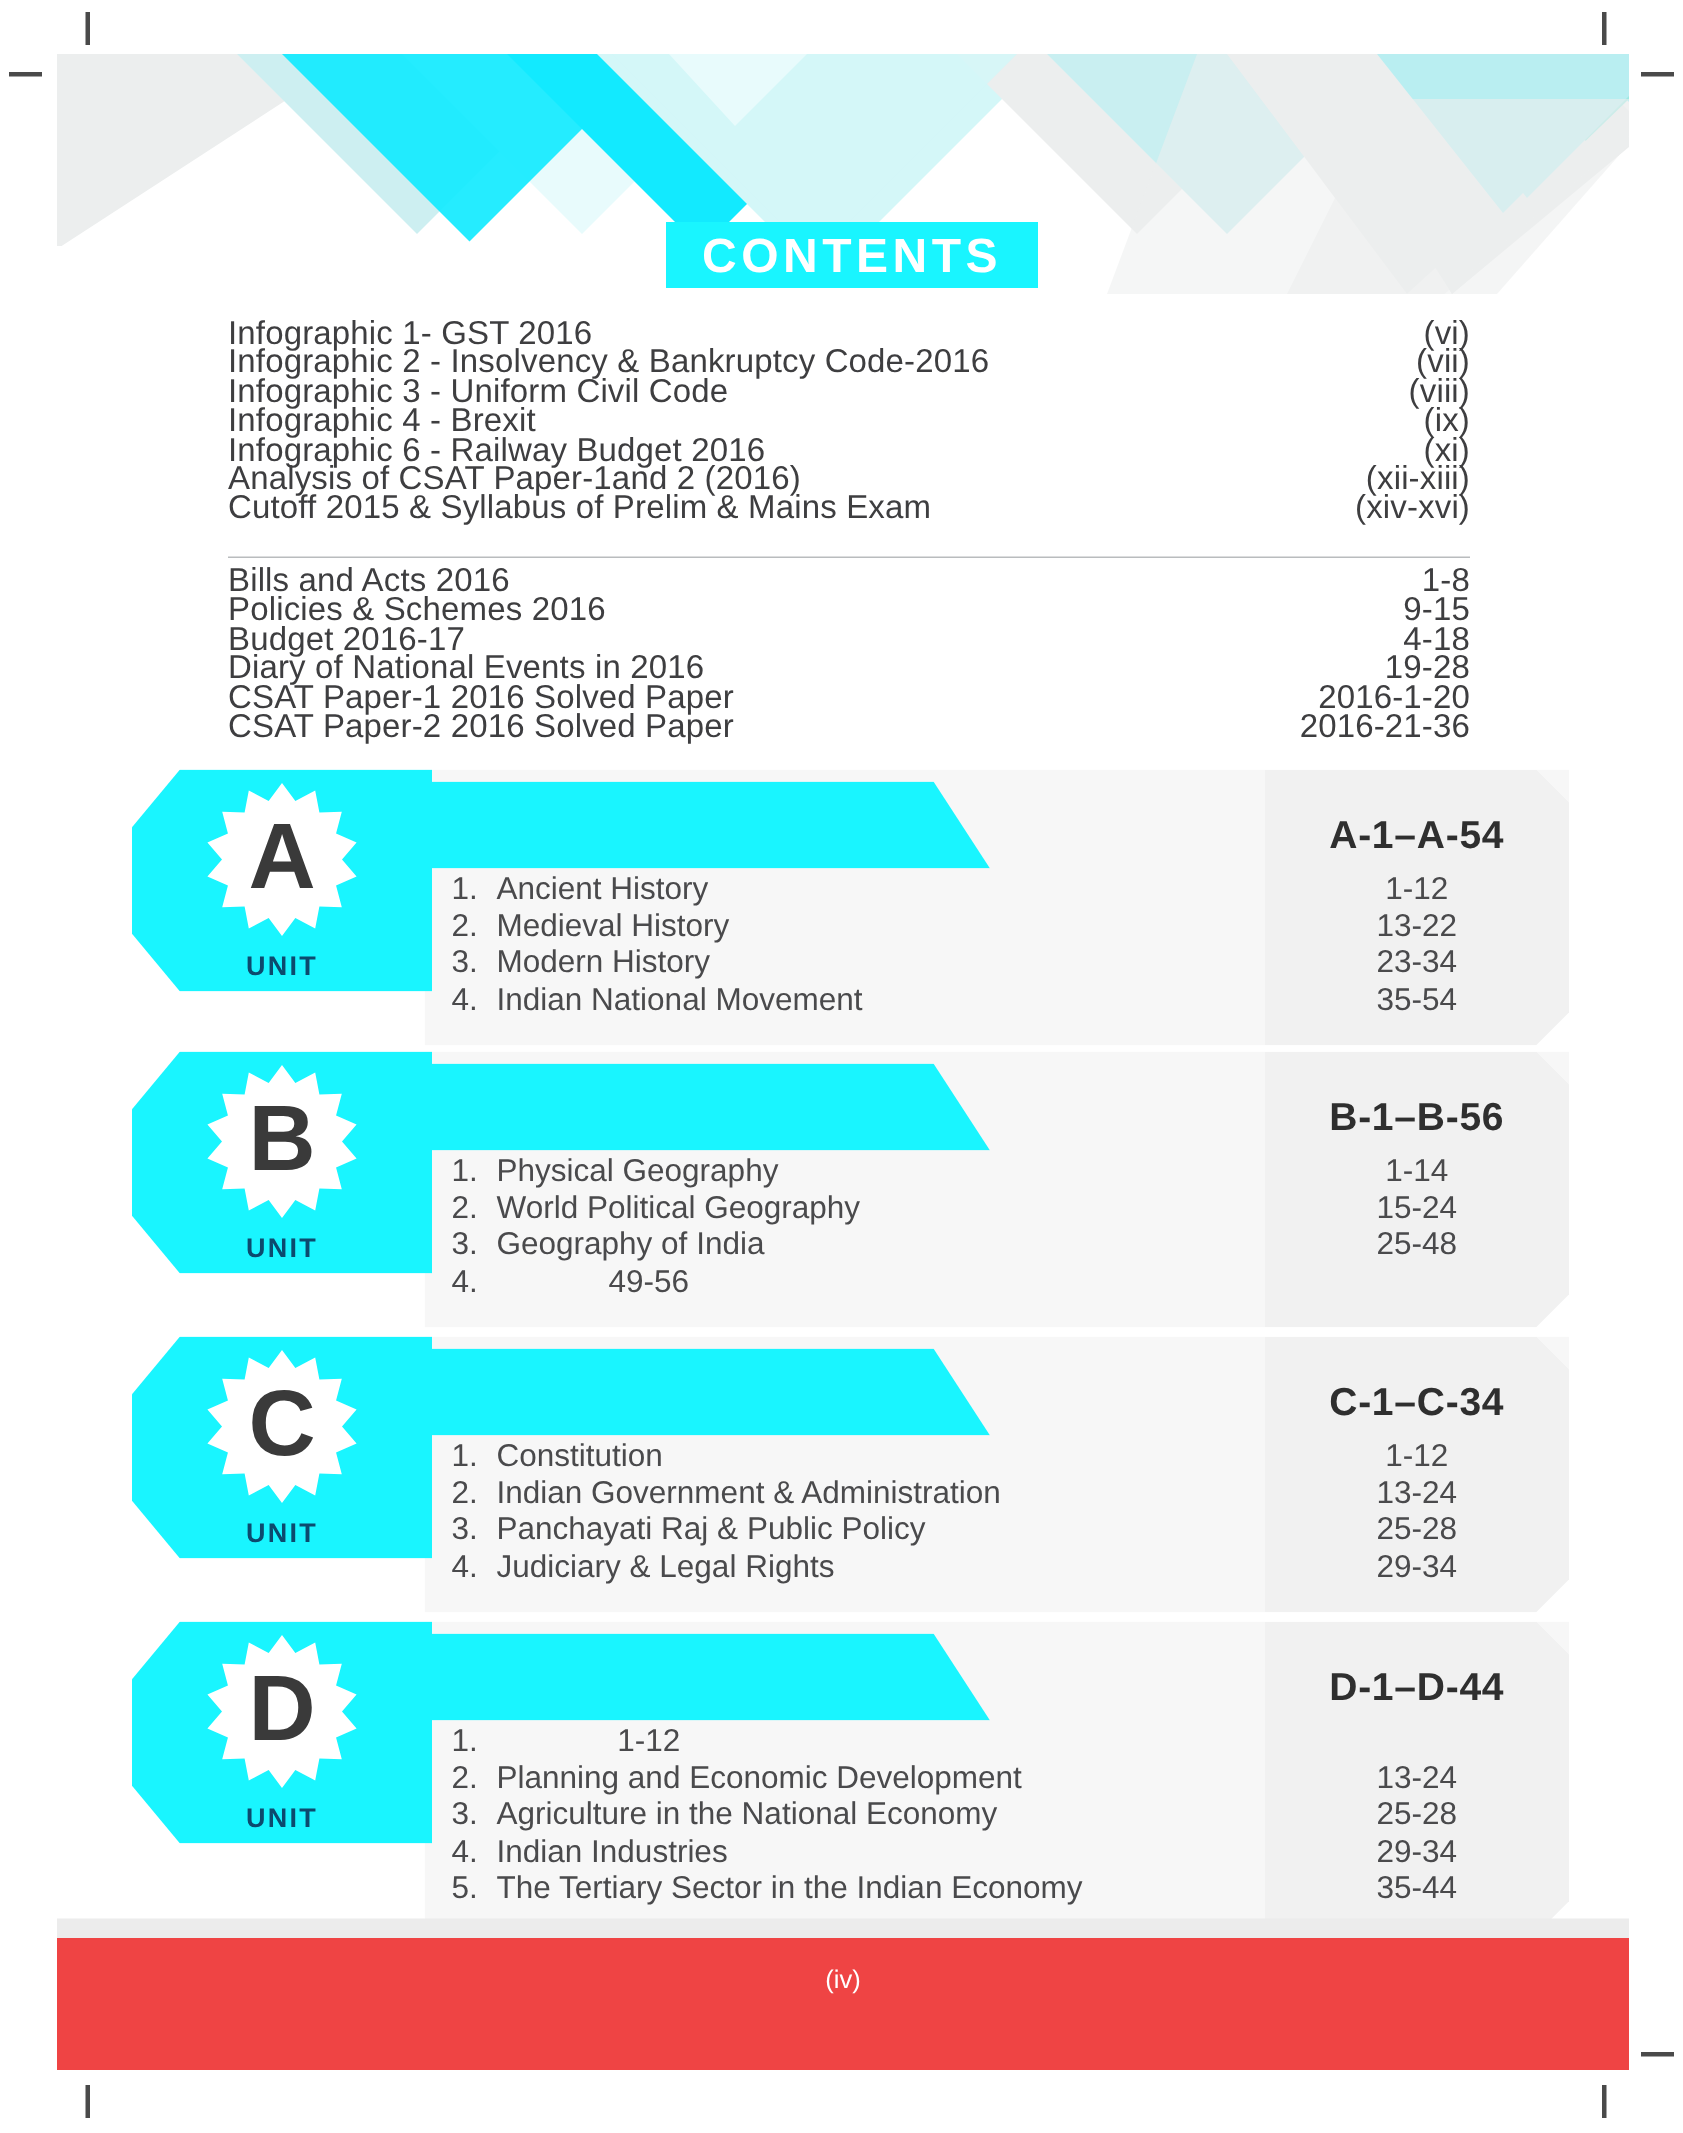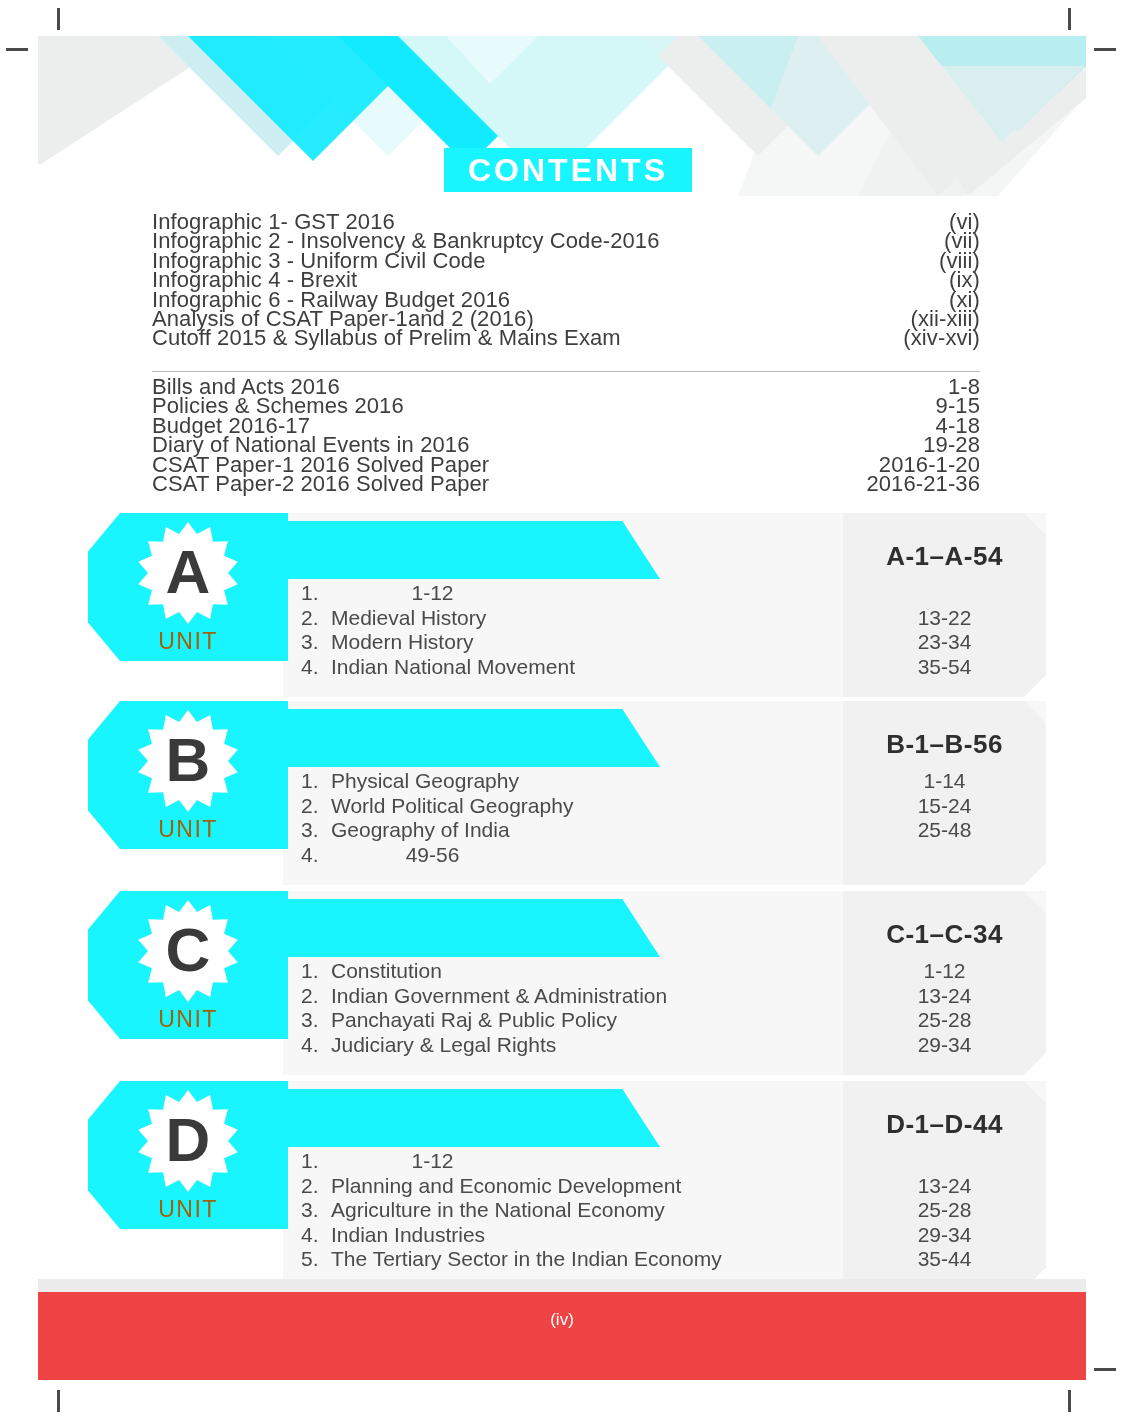--- a/index.html
+++ b/index.html
@@ -90,21 +90,21 @@
     width: 104px; height: 104px;
   }
   .star-letter {
     position: absolute; left: 0; top: 0; width: 104px; height: 104px;
     display: flex; align-items: center; justify-content: center;
     font-size: 62px; font-weight: bold; color: #3a3a3a; line-height: 1;
     padding-bottom: 3px;
   }
   .unit-word {
     position: absolute; left: 50%; bottom: 8px; transform: translateX(-50%);
-    color: #a16207; font-weight: normal; font-size: 23px; letter-spacing: 1.5px;
+    color: #0c4a6e; font-weight: bold; font-size: 18px; letter-spacing: 1.5px;
     line-height: 1;
   }
 
   
   .unit-range {
     position: absolute; right: 0; width: 203px;
     text-align: center;
     font-size: 26px; font-weight: bold; color: #2f2f2f;
     letter-spacing: .5px; z-index: 5;
   }
@@ -270,20 +270,21 @@
             <div class="star-wrap"><svg width="104" height="104" viewBox="0 0 104 104">
                 <polygon points="52.00,1.00 60.90,13.00 74.13,6.05 76.94,20.73 91.87,20.20 88.04,34.64 101.72,40.65 92.00,52.00 101.72,63.35 88.04,69.36 91.87,83.80 76.94,83.27 74.13,97.95 60.90,91.00 52.00,103.00 43.10,91.00 29.87,97.95 27.06,83.27 12.13,83.80 15.96,69.36 2.28,63.35 12.00,52.00 2.28,40.65 15.96,34.64 12.13,20.20 27.06,20.73 29.87,6.05 43.10,13.00" fill="#ffffff"></polygon>
               </svg><div class="star-letter">A</div></div>
             <div class="unit-word">UNIT</div>
           </div>
         </div>
         <div class="unit-range" style="top: 28px; right: 76px;">A-1–A-54</div>
         <div class="chapters" style="top: 68px; left: 283px; width: 763px;">
           <div class="chap-row" style="padding-left: 18px;">
             <span class="chap-num">1.</span>
+            <span class="chap-title">Ancient History</span>
             <span class="chap-pages">1-12</span>
           </div>
           <div class="chap-row" style="padding-left: 18px;">
             <span class="chap-num">2.</span>
             <span class="chap-title">Medieval History</span>
             <span class="chap-pages">13-22</span>
           </div>
           <div class="chap-row" style="padding-left: 18px;">
             <span class="chap-num">3.</span>
             <span class="chap-title">Modern History</span>

